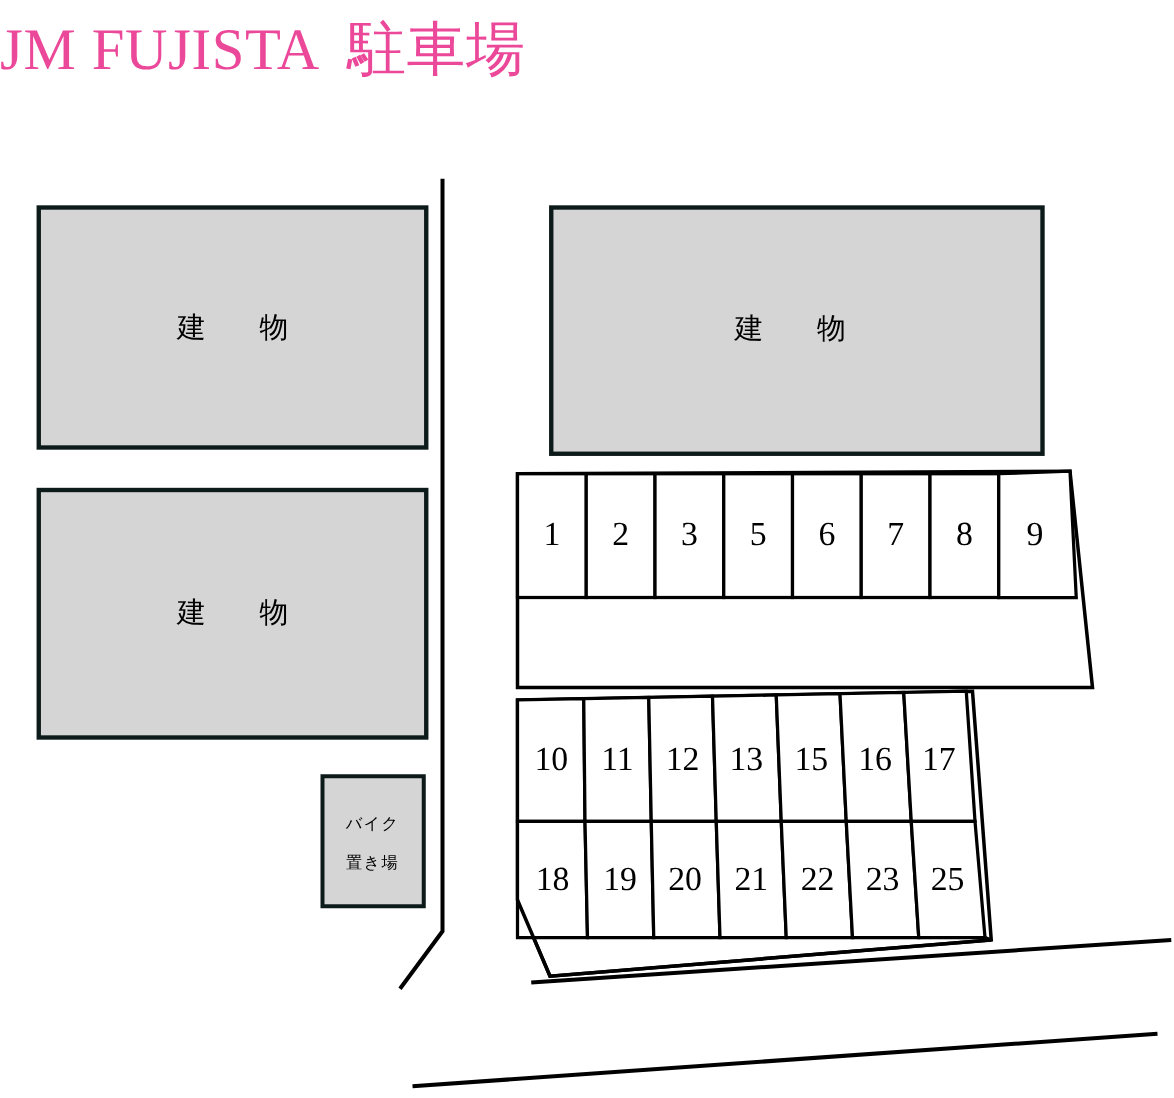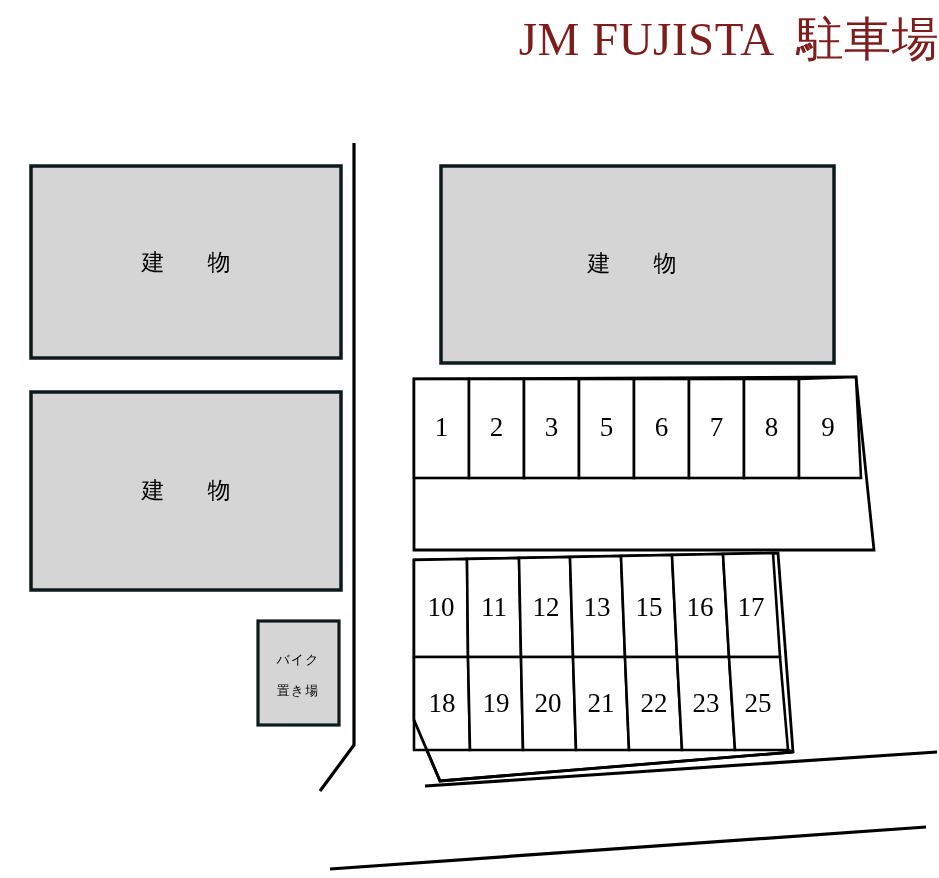--- a/index.html
+++ b/index.html
@@ -18,26 +18,26 @@
     position: relative;
     width: 939px;
     height: 878px;
     background: #ffffff;
   }
   #map-title {
     position: absolute;
     left: 0;
     top: 8px;
     width: 939px;
-    text-align: right;
+    text-align: left;
     font-family: "Liberation Serif", "DejaVu Serif", serif;
     font-size: 47px;
     font-weight: 400;
     letter-spacing: 0.5px;
-    color: #7f1d1d;
+    color: #ec4899;
     white-space: pre;
   }
   #map-svg {
     position: absolute;
     left: 0;
     top: 0;
     width: 939px;
     height: 878px;
     display: block;
   }

